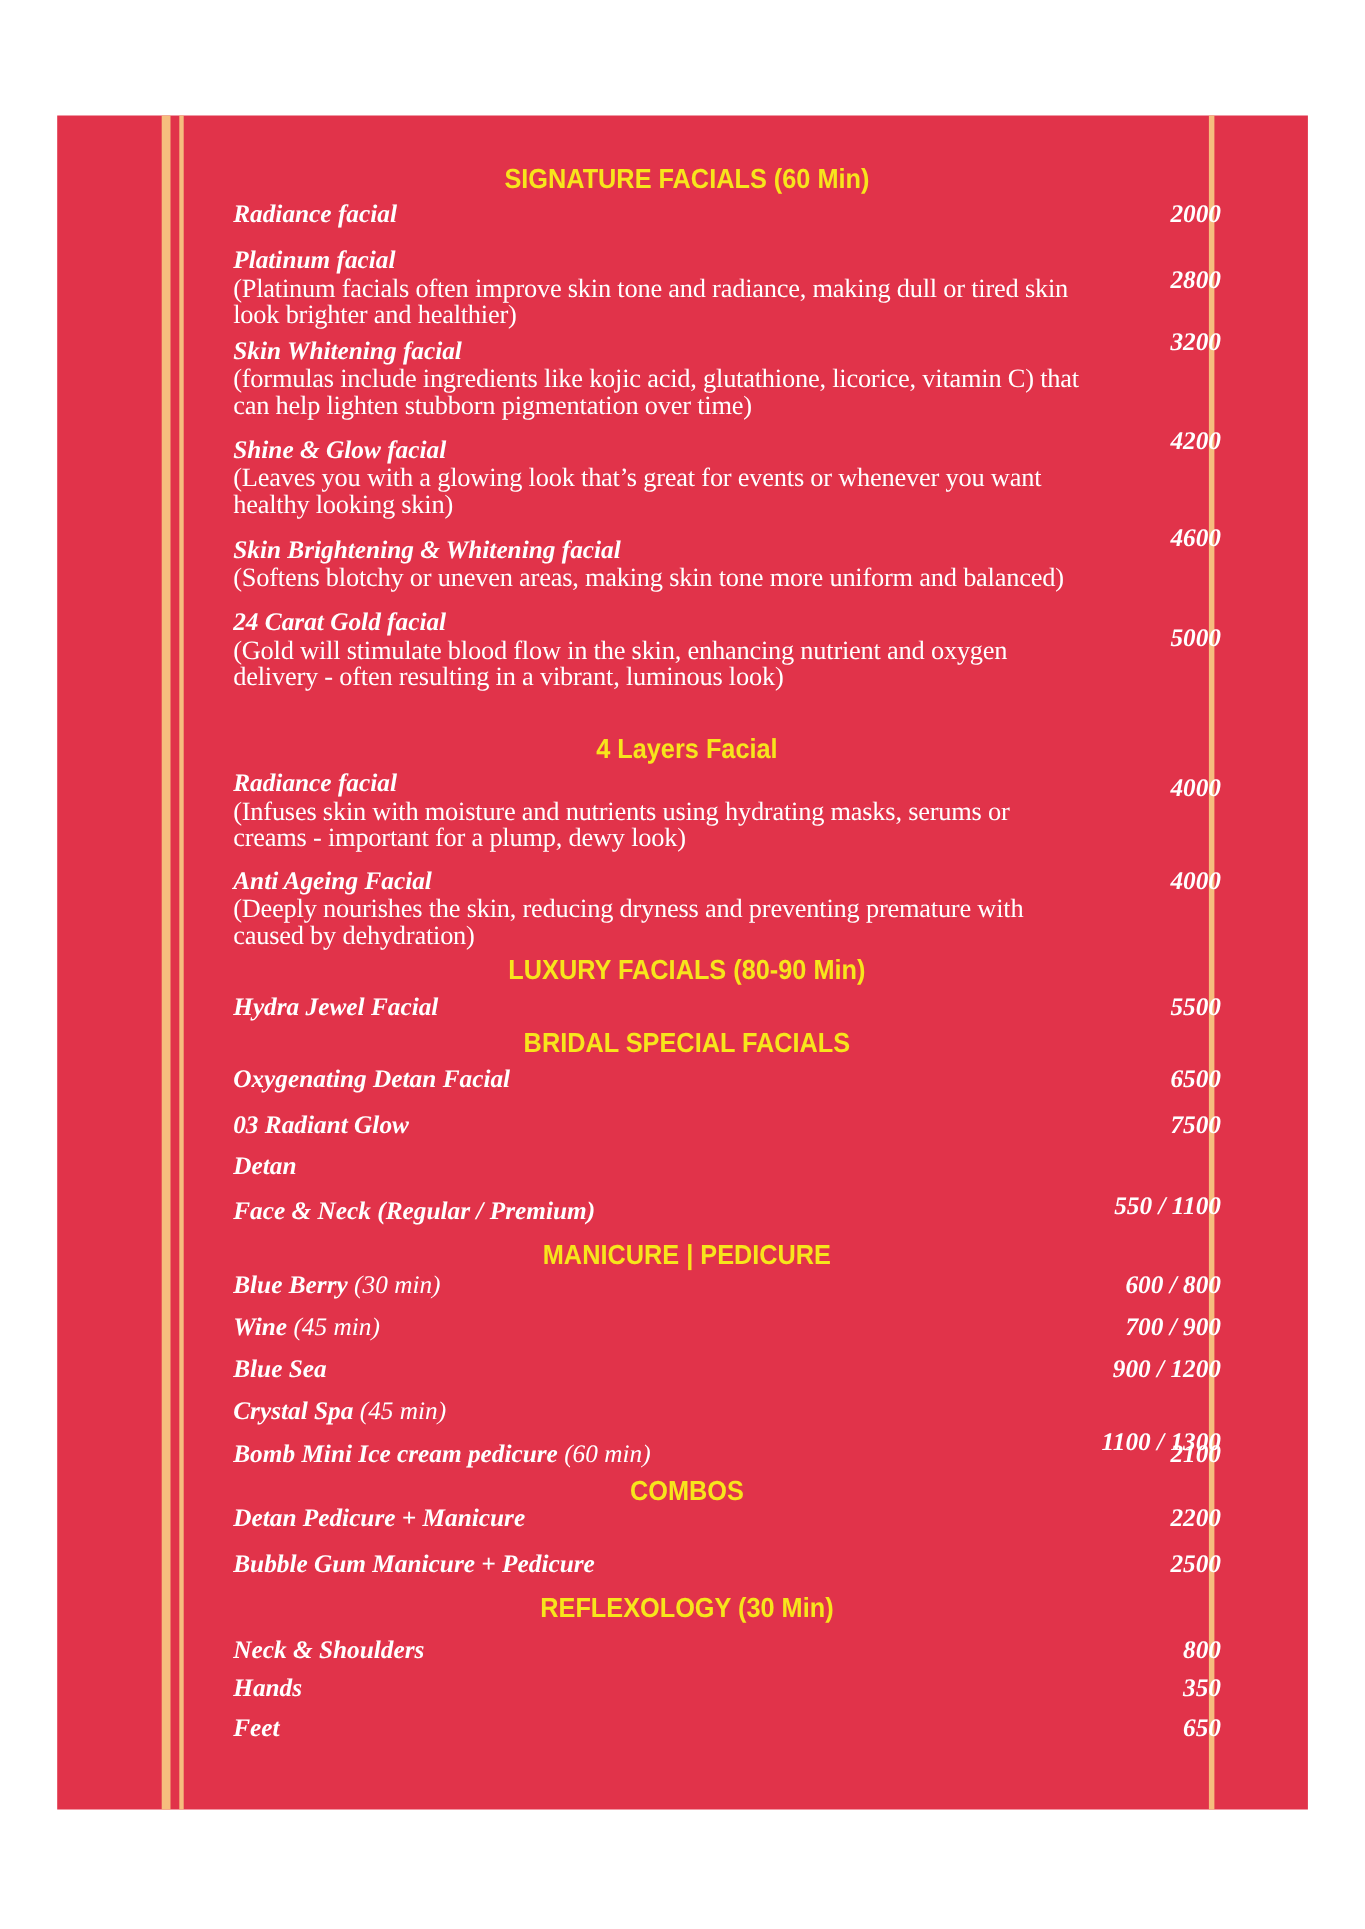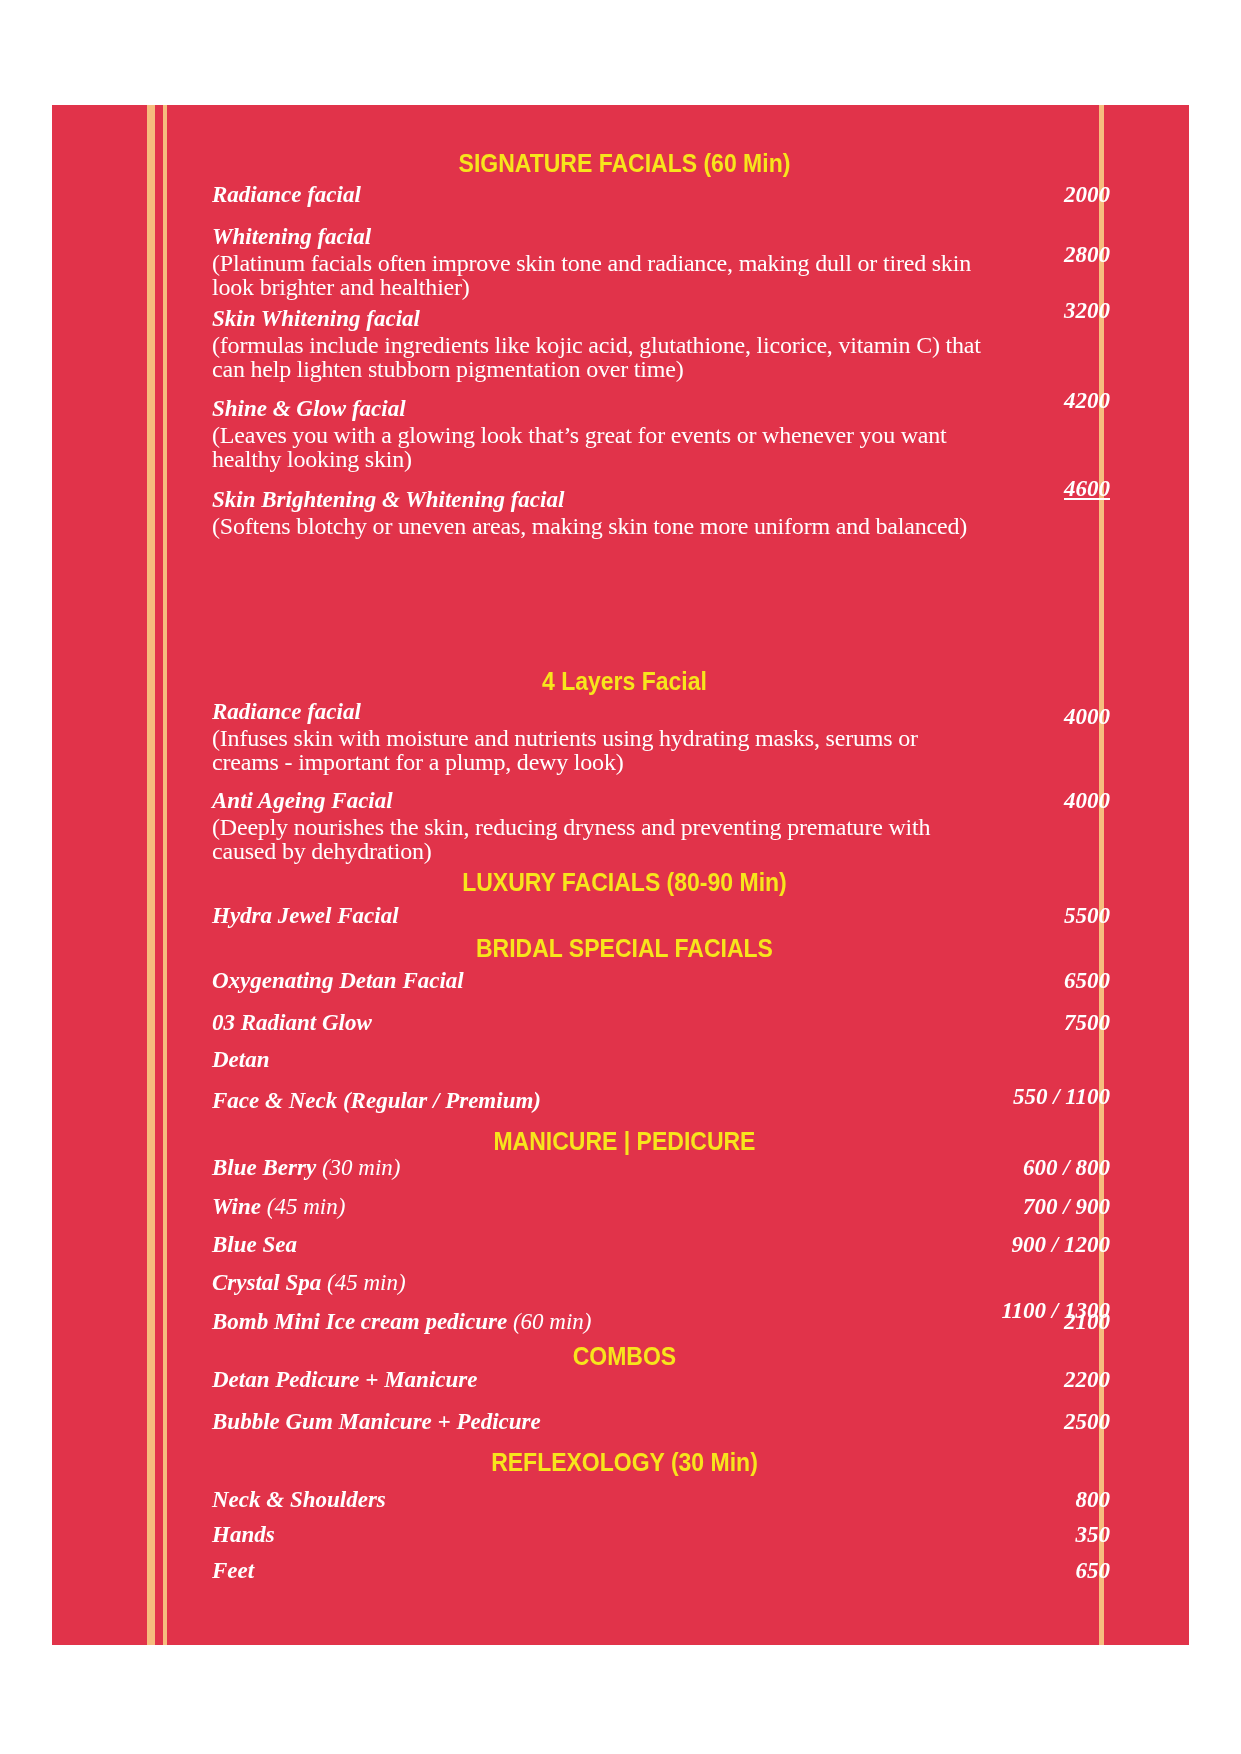--- a/index.html
+++ b/index.html
@@ -30,43 +30,48 @@
   <div class="stripe s3"></div>
 
   <div class="heading" style="top:44px;">SIGNATURE FACIALS (60 Min)</div>
 
   <div class="row" style="top:76px;">
     <span class="name">Radiance facial</span>
     <span class="price" style="top:0;">2000</span>
   </div>
 
   <div class="row" style="top:118px;">
-    <span class="name">Whitening facial</span>
+    <span class="name">Platinum facial</span>
     <span class="desc">(Platinum facials often improve skin tone and radiance, making dull or tired skin look brighter and healthier)</span>
     <span class="price" style="top:18px;">2800</span>
   </div>
 
   <div class="row" style="top:200px;">
     <span class="name">Skin Whitening facial</span>
     <span class="desc">(formulas include ingredients like kojic acid, glutathione, licorice, vitamin C) that can help lighten stubborn pigmentation over time)</span>
     <span class="price" style="top:-8px;">3200</span>
   </div>
 
   <div class="row" style="top:290px;">
     <span class="name">Shine &amp; Glow facial</span>
     <span class="desc">(Leaves you with a glowing look that’s great for events or whenever you want healthy looking skin)</span>
     <span class="price" style="top:-8px;">4200</span>
   </div>
 
   <div class="row" style="top:381px;">
     <span class="name">Skin Brightening &amp; Whitening facial</span>
     <span class="desc" style="width:820px;">(Softens blotchy or uneven areas, making skin tone more uniform and balanced)</span>
-    <span class="price" style="top:-11px;text-decoration:underline;">4600</span>
+    <span class="price" style="top:-11px;">4600</span>
   </div>
 
+  <div class="row" style="top:447px;">
+    <span class="name">24 Carat Gold facial</span>
+    <span class="desc">(Gold will stimulate blood flow in the skin, enhancing nutrient and oxygen delivery - often resulting in a vibrant, luminous look)</span>
+    <span class="price" style="top:14px;">5000</span>
+  </div>
 
   <div class="heading" style="top:562px;">4 Layers Facial</div>
 
   <div class="row" style="top:593px;">
     <span class="name">Radiance facial</span>
     <span class="desc">(Infuses skin with moisture and nutrients using hydrating masks, serums or creams - important for a plump, dewy look)</span>
     <span class="price" style="top:5px;">4000</span>
   </div>
 
   <div class="row" style="top:682px;">

